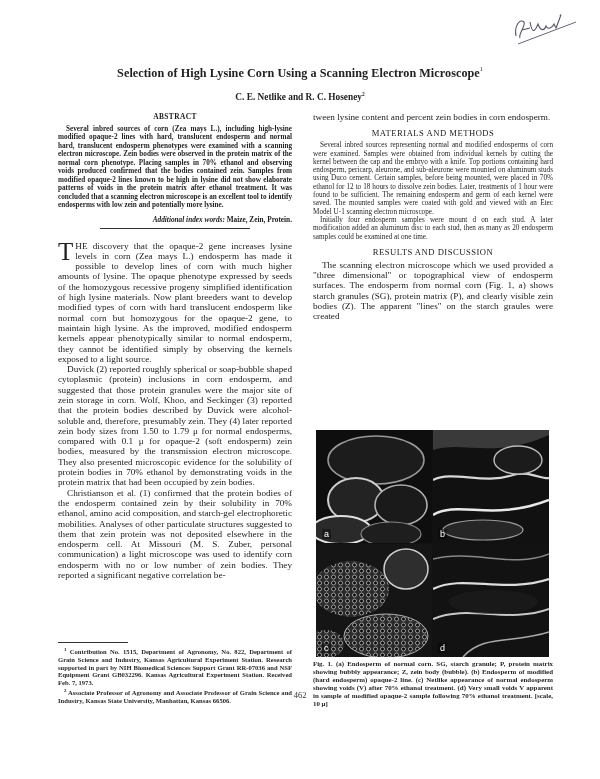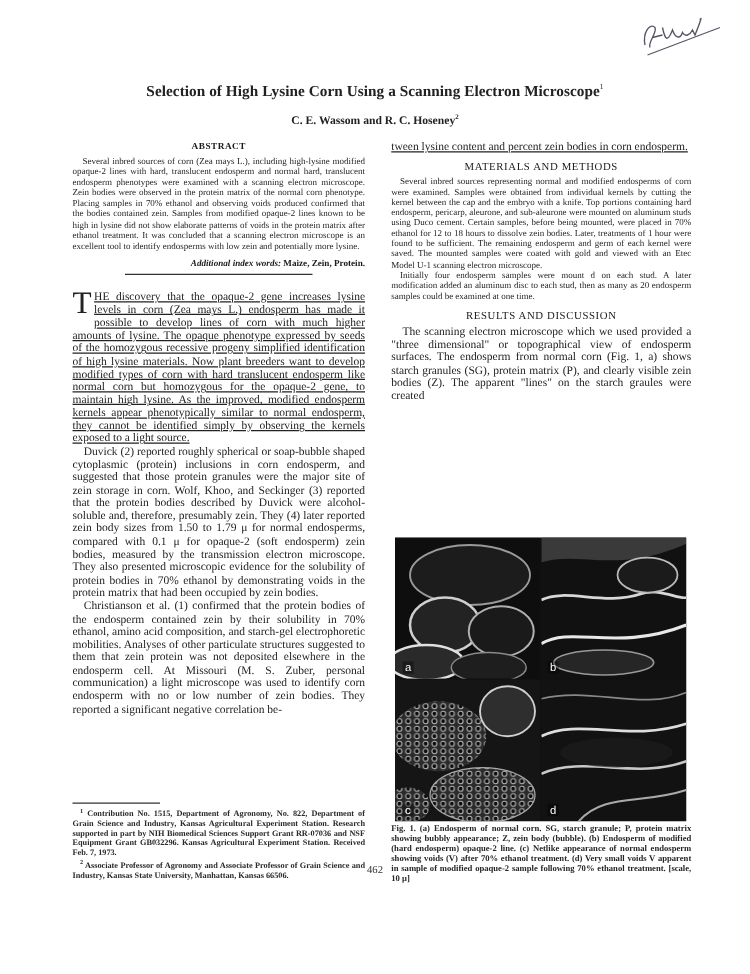--- a/index.html
+++ b/index.html
@@ -16,28 +16,28 @@
     .authors {
       position: absolute; left: 40px; top: 91px; width: 520px; text-align: center;
       font-size: 9.3px; font-weight: bold; color: #222;
     }
     .authors sup { font-size: 5.5px; vertical-align: 4px; }
 
     .col-left { position: absolute; left: 58px; top: 112px; width: 234px; }
     .col-right { position: absolute; left: 313px; top: 112px; width: 240px; }
 
     .abs-head { text-align: center; font-weight: bold; font-size: 7.4px; letter-spacing: 0.4px; margin: 0 0 4px 0; }
-    .abs-text { font-size: 7.2px; line-height: 8.45px; font-weight: normal; text-align: justify; text-indent: 8px; margin: 0; color: #262626; }
+    .abs-text { font-size: 7.2px; line-height: 8.45px; font-weight: bold; text-align: justify; text-indent: 8px; margin: 0; color: #262626; }
     .index-words { text-align: right; font-size: 7.3px; font-weight: bold; margin-top: 5px; padding-bottom: 4px; position: relative; }
     .index-words .lbl { font-style: italic; }
     .index-rule { width: 150px; height: 1px; background: #333; margin: 0 auto; }
 
     .body-text { font-size: 9.2px; line-height: 10.3px; text-align: justify; margin: 0; color: #222; }
     .body-text p { margin: 0; text-indent: 9px; }
-    .body-text p.first { text-indent: 0; text-decoration: underline; }
+    .body-text p.first { text-indent: 0; }
     .dropcap { float: left; font-size: 25px; line-height: 20px; margin: 1px 2px 0 0; font-weight: normal; }
     .first-para { margin-top: 12px; }
 
     .section-head { text-align: center; font-weight: normal; font-size: 8.6px; letter-spacing: 0.5px; margin: 6px 0 3px 0; }
     .methods-text { font-size: 7.2px; line-height: 8.3px; text-align: justify; margin: 0; color: #262626; }
     .methods-text p { margin: 0; text-indent: 7px; }
 
     .footnote-rule { position: absolute; left: 58px; top: 642px; width: 70px; height: 1px; background: #333; }
     .footnotes { position: absolute; left: 58px; top: 646px; width: 234px; font-size: 6.6px; line-height: 7.7px; text-align: justify; font-weight: bold; color: #2a2a2a; }
     .footnotes p { margin: 0; text-indent: 6px; }
@@ -60,21 +60,21 @@
 
 <div class="signature">
   <svg viewBox="0 0 70 44" width="70" height="44">
     <path d="M6 32 C 4 22, 10 14, 14 18 C 16 22, 8 30, 10 34 M12 26 L20 24 M20 18 C 22 28, 24 30, 28 20 C 30 26, 34 28, 36 22 C 38 26, 42 24, 44 20 L46 24 C 50 14, 52 8, 50 12" fill="none" stroke="#556" stroke-width="1.1"></path>
     <path d="M8 40 L66 18" fill="none" stroke="#556" stroke-width="0.9"></path>
   </svg>
 </div>
 
 <div class="title"><span>Selection of High Lysine Corn Using a Scanning Electron Microscope</span><sup>1</sup></div>
 <div class="authors">
-  <span>C. E. Wassom</span>
+  <span>C. E. Netlike</span>
   <span>and</span>
   <span>R. C. Hoseney</span><sup>2</sup>
 </div>
 
 <div class="col-left">
   <div class="abs-head">ABSTRACT</div>
   <p class="abs-text">Several inbred sources of corn (Zea mays L.), including high-lysine modified opaque-2 lines with hard, translucent endosperm and normal hard, translucent endosperm phenotypes were examined with a scanning electron microscope. Zein bodies were observed in the protein matrix of the normal corn phenotype. Placing samples in 70% ethanol and observing voids produced confirmed that the bodies contained zein. Samples from modified opaque-2 lines known to be high in lysine did not show elaborate patterns of voids in the protein matrix after ethanol treatment. It was concluded that a scanning electron microscope is an excellent tool to identify endosperms with low zein and potentially more lysine.</p>
   <div class="index-words">
     <span class="lbl">Additional index words:</span>
     <span>Maize, Zein, Protein.</span>

